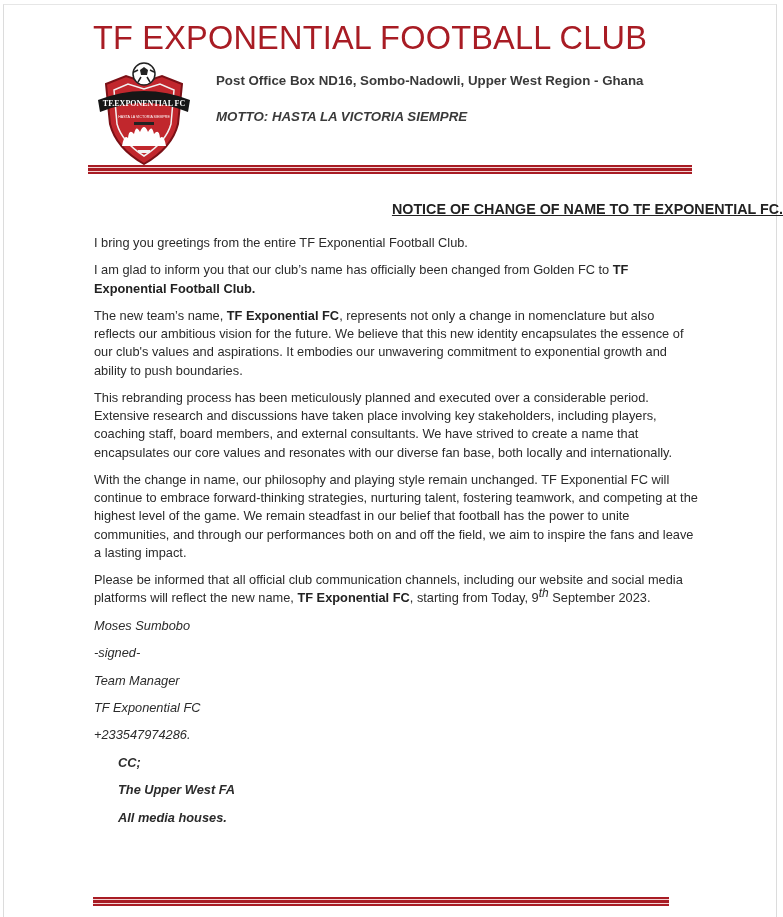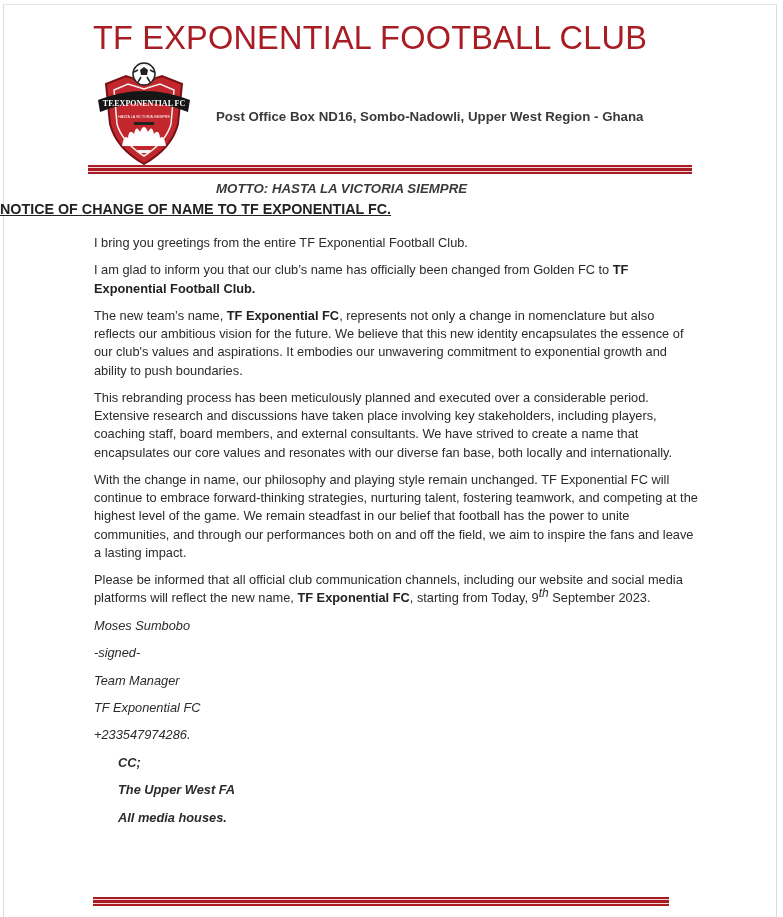--- a/index.html
+++ b/index.html
@@ -1,32 +1,32 @@
 <!DOCTYPE html>
 <html><head>
   <meta charset="utf-8">
   <style>
     html, body { margin: 0; padding: 0; background: #ffffff; }
     body { width: 783px; height: 917px; position: relative; overflow: hidden; font-family: "Liberation Sans", sans-serif; }
     .page-frame { position: absolute; left: 3px; top: 4px; width: 772px; height: 912px; border-left: 1px solid #dcdcdc; border-top: 1px solid #e6e6e6; border-right: 1px solid #dcdcdc; }
     .club-title { position: absolute; left: 93px; top: 20px; margin: 0; font-family: "Liberation Sans", sans-serif; font-weight: 400; font-size: 32.5px; letter-spacing: 0.2px; color: #a81c24; transform: scaleX(1.0); transform-origin: left; white-space: nowrap; }
     .crest { position: absolute; left: 96px; top: 62px; width: 96px; height: 104px; }
     .contact { position: absolute; left: 216px; top: 72px; font-size: 13.3px; color: #333; line-height: 18px; }
-    .contact .line { white-space: nowrap; font-weight: 700; color: #3a3a3a; margin-top: 36px; }
+    .contact .line { white-space: nowrap; font-weight: 700; color: #3a3a3a; }
     .contact .gap { height: 9px; }
     .motto { color: #2a2a8c; font-style: italic; font-weight: 400; }
     .rule { position: absolute; height: 9px; }
     .rule .r1 { height: 2px; background: #a81c24; }
     .rule .r2 { height: 1px; background: #f3d4d4; }
     .rule .r3 { height: 3px; background: #a81c24; }
     .rule .r4 { height: 1px; background: #f3d4d4; }
     .rule .r5 { height: 2px; background: #a81c24; }
     .rule-top { left: 88px; top: 165px; width: 604px; }
     .rule-bottom { left: 93px; top: 897px; width: 576px; }
-    .notice-title { position: absolute; left: 0; width: 783px; top: 201px; text-align: left; font-size: 14.3px; font-weight: 700; color: #222; }
+    .notice-title { position: absolute; left: 0; width: 783px; top: 201px; text-align: right; font-size: 14.3px; font-weight: 700; color: #222; }
     .notice-title span { text-decoration: underline; }
     .body-text { position: absolute; left: 94px; top: 234px; width: 605px; font-size: 12.8px; line-height: 18.2px; color: #2b2b2b; }
     .body-text p { margin: 0 0 9.2px 0; }
     .body-text b { font-weight: 700; color: #222; }
     .sig p { margin: 0 0 9.2px 0; font-style: italic; }
     .sig .bold-i { font-weight: 700; font-style: italic; margin-left: 24px; }
     sup { font-size: 12px; line-height: 0; font-style: italic; }
   </style>
 </head>
 <body>

